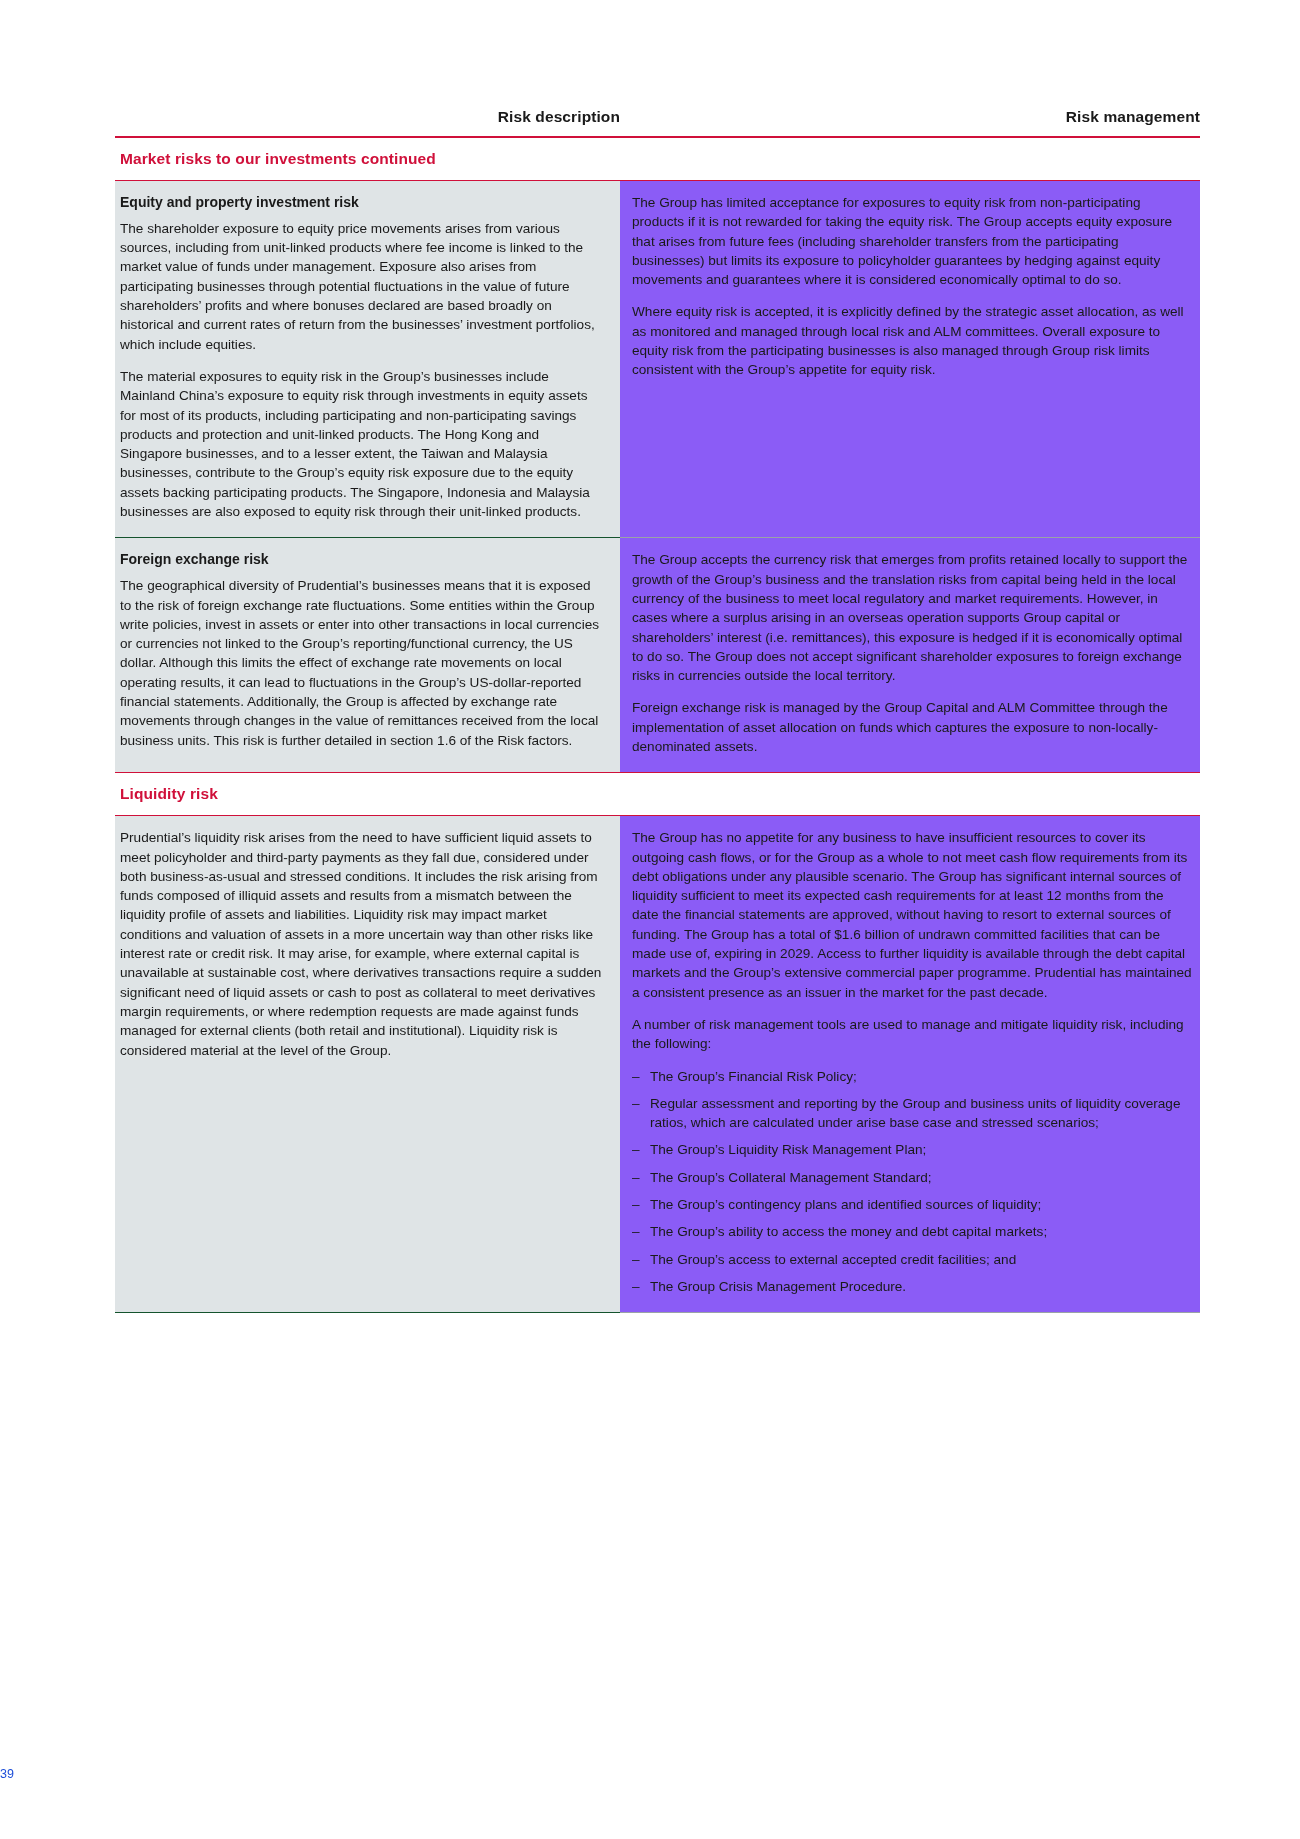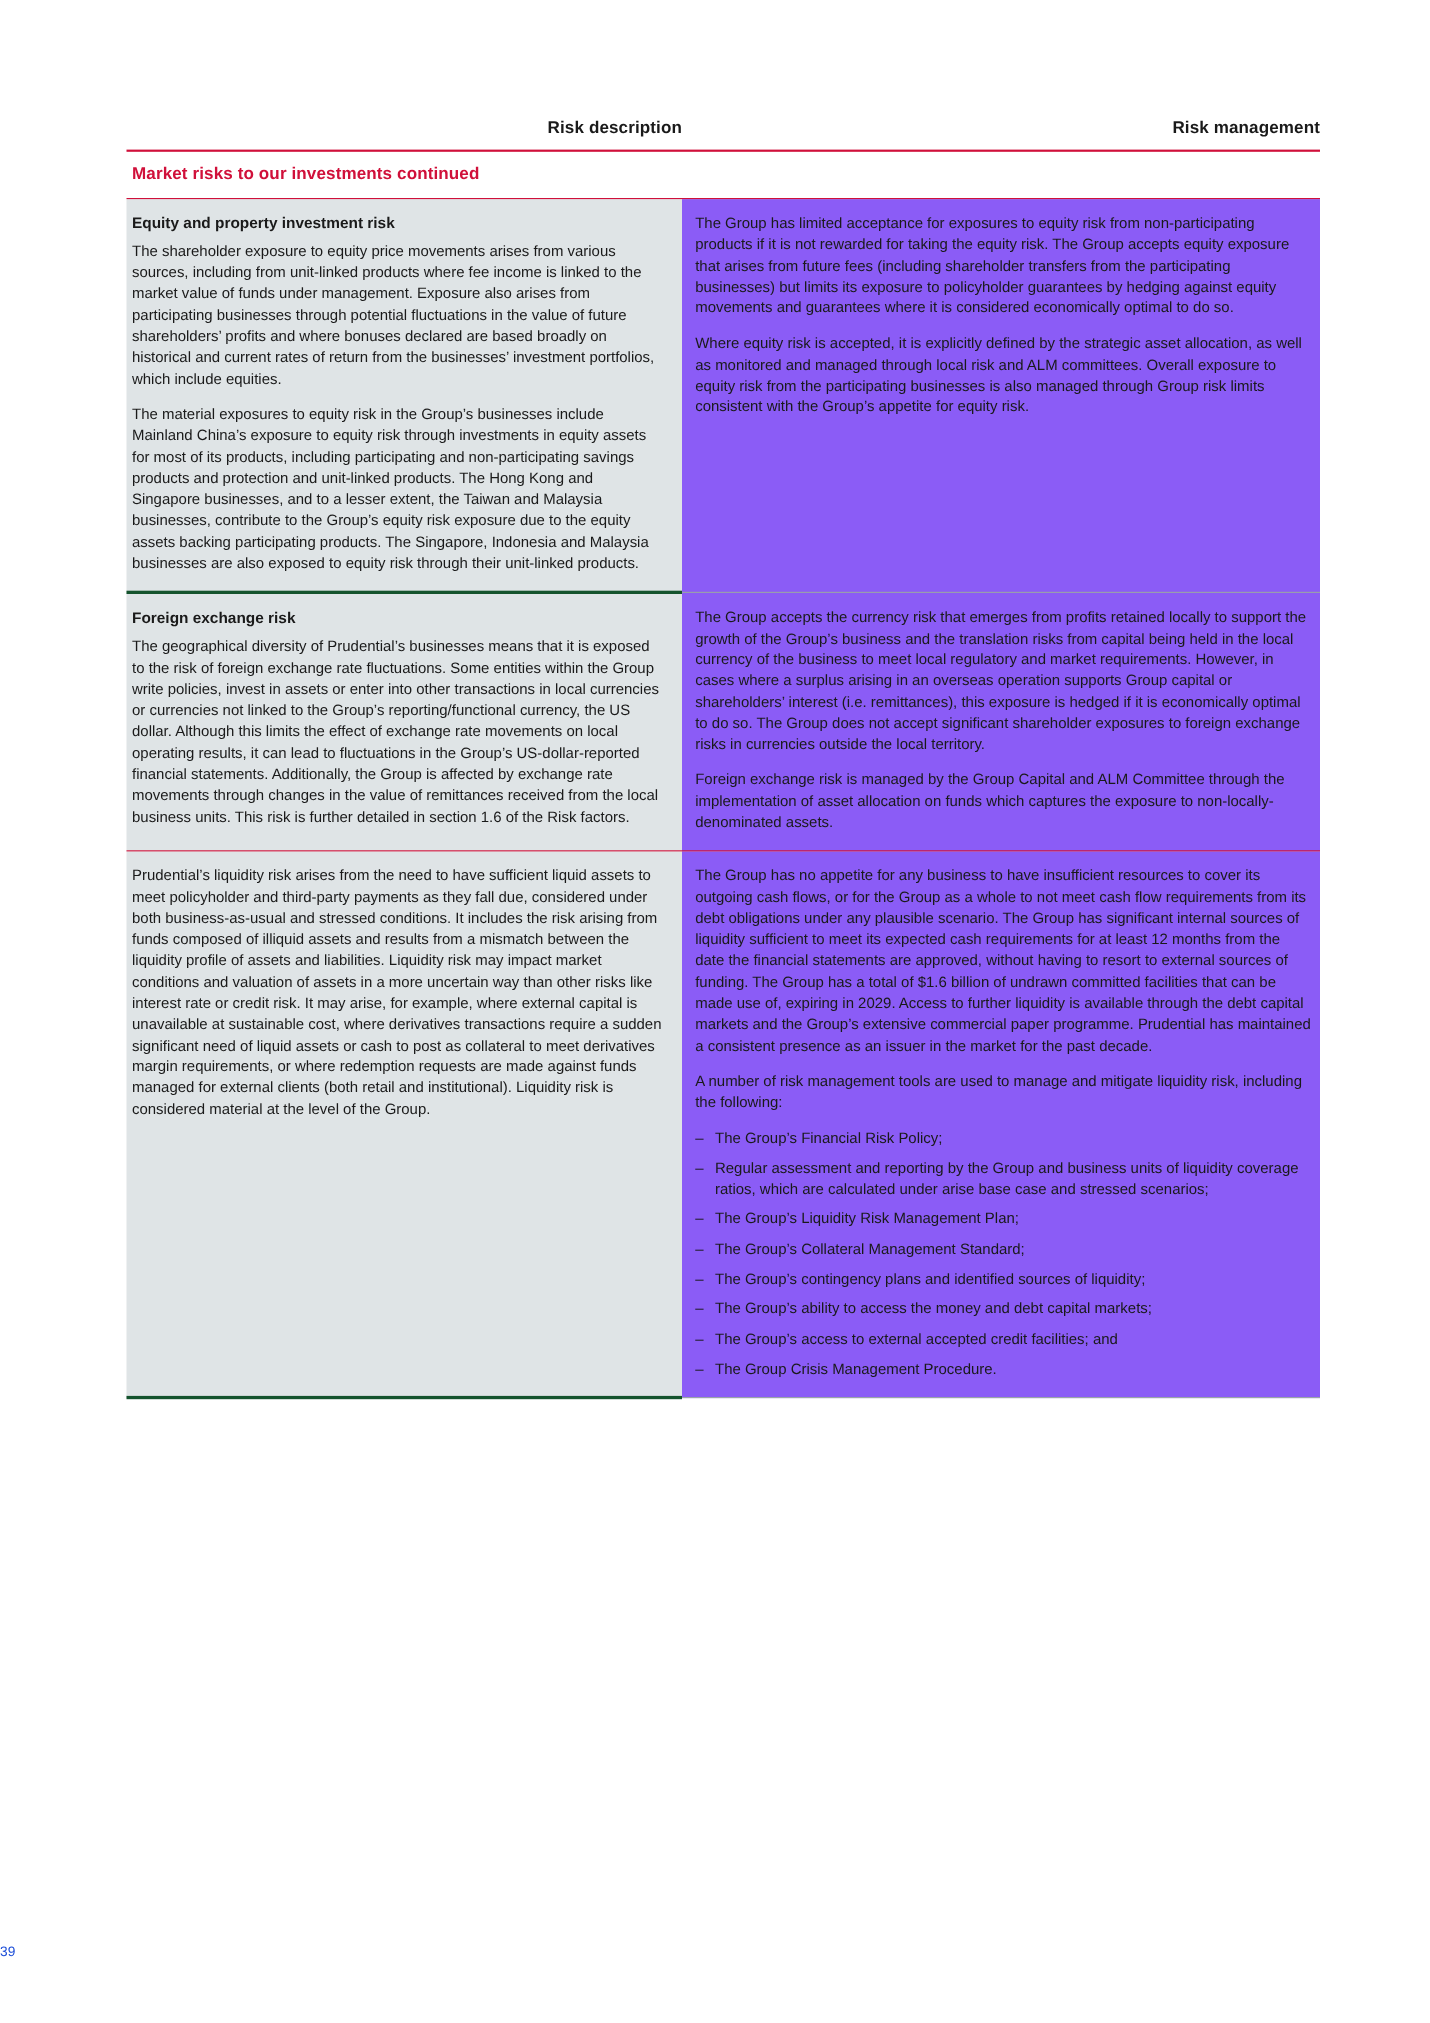--- a/index.html
+++ b/index.html
@@ -58,21 +58,21 @@
   }
 
   
   td.risk-desc {
     background: #dfe4e6;
     vertical-align: top;
     padding: 12px 18px 16px 5px;
     font-size: 13.6px;
     line-height: 1.42;
     color: #1a1a1a;
-    border-bottom: 3px solid #14532d;
+    border-bottom: 1px solid #14532d;
   }
   td.risk-mgmt {
     background: #8b5cf6;
     vertical-align: top;
     padding: 12px 8px 16px 12px;
     font-size: 13.6px;
     line-height: 1.42;
     color: #1a1a1a;
     border-bottom: 1px solid #9aa3a7;
   }
@@ -158,20 +158,23 @@
         <td class="risk-desc red-bottom-rule">
           <p class="sub-head">Foreign exchange risk</p>
           <p class="para">The geographical diversity of Prudential’s businesses means that it is exposed to the risk of foreign exchange rate fluctuations. Some entities within the Group write policies, invest in assets or enter into other transactions in local currencies or currencies not linked to the Group’s reporting/functional currency, the US dollar. Although this limits the effect of exchange rate movements on local operating results, it can lead to fluctuations in the Group’s US-dollar-reported financial statements. Additionally, the Group is affected by exchange rate movements through changes in the value of remittances received from the local business units. This risk is further detailed in section 1.6 of the Risk factors.</p>
         </td>
         <td class="risk-mgmt red-bottom-rule">
           <p class="para">The Group accepts the currency risk that emerges from profits retained locally to support the growth of the Group’s business and the translation risks from capital being held in the local currency of the business to meet local regulatory and market requirements. However, in cases where a surplus arising in an overseas operation supports Group capital or shareholders’ interest (i.e. remittances), this exposure is hedged if it is economically optimal to do so. The Group does not accept significant shareholder exposures to foreign exchange risks in currencies outside the local territory.</p>
           <p class="para">Foreign exchange risk is managed by the Group Capital and ALM Committee through the implementation of asset allocation on funds which captures the exposure to non-locally-denominated assets.</p>
         </td>
       </tr>
 
+      <tr>
+        <td class="section-title-cell" colspan="2">Liquidity risk</td>
+      </tr>
 
       <tr>
         <td class="risk-desc">
           <p class="para">Prudential’s liquidity risk arises from the need to have sufficient liquid assets to meet policyholder and third-party payments as they fall due, considered under both business-as-usual and stressed conditions. It includes the risk arising from funds composed of illiquid assets and results from a mismatch between the liquidity profile of assets and liabilities. Liquidity risk may impact market conditions and valuation of assets in a more uncertain way than other risks like interest rate or credit risk. It may arise, for example, where external capital is unavailable at sustainable cost, where derivatives transactions require a sudden significant need of liquid assets or cash to post as collateral to meet derivatives margin requirements, or where redemption requests are made against funds managed for external clients (both retail and institutional). Liquidity risk is considered material at the level of the Group.</p>
         </td>
         <td class="risk-mgmt">
           <p class="para">The Group has no appetite for any business to have insufficient resources to cover its outgoing cash flows, or for the Group as a whole to not meet cash flow requirements from its debt obligations under any plausible scenario. The Group has significant internal sources of liquidity sufficient to meet its expected cash requirements for at least 12 months from the date the financial statements are approved, without having to resort to external sources of funding. The Group has a total of $1.6 billion of undrawn committed facilities that can be made use of, expiring in 2029. Access to further liquidity is available through the debt capital markets and the Group’s extensive commercial paper programme. Prudential has maintained a consistent presence as an issuer in the market for the past decade.</p>
           <p class="para">A number of risk management tools are used to manage and mitigate liquidity risk, including the following:</p>
           <ul class="dash-list">
             <li>The Group’s Financial Risk Policy;</li>

